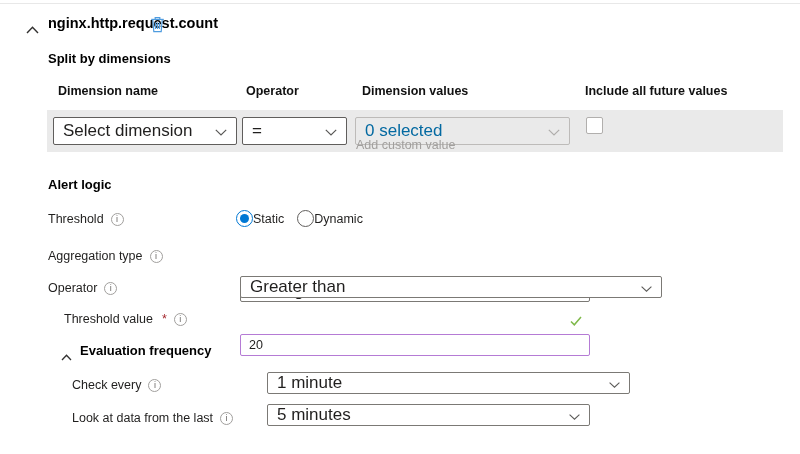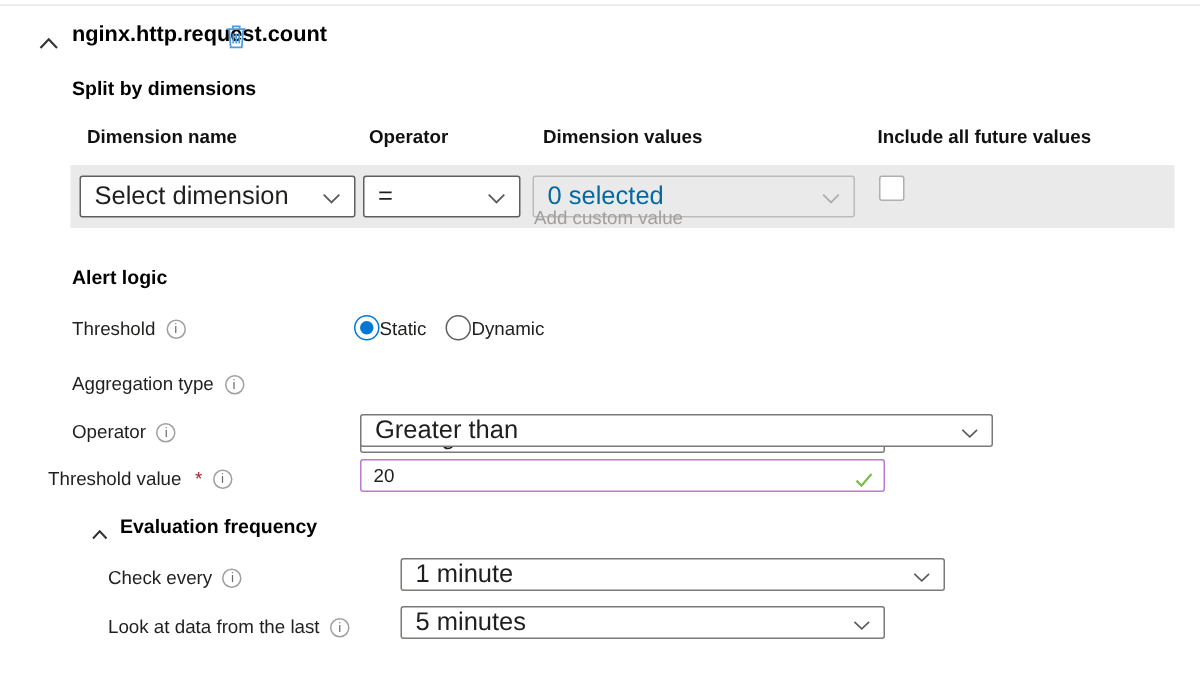--- a/index.html
+++ b/index.html
@@ -38,21 +38,21 @@
   .radio-group { position:absolute; left:236px; top:210px; display:flex; align-items:center; gap:13px; }
   .radio-opt { display:flex; align-items:center; gap:0; cursor:pointer; font-size:12.5px; color:#201f1e; }
   .radio-o { width:17px; height:17px; border-radius:50%; box-sizing:border-box; background:#fff;
              display:flex; align-items:center; justify-content:center; }
   .radio-o.sel { border:1px solid #0078d4; }
   .radio-o.sel .dot { width:9px; height:9px; border-radius:50%; background:#0078d4; }
   .radio-o.unsel { border:1px solid #605e5c; }
 
   .val-wrap { position:absolute; left:240px; top:306px; width:350px; height:22px; }
   .val-input { width:100%; height:100%; box-sizing:border-box; border:1.5px solid #b57bd5; border-radius:2px;
-               font-family:inherit; font-size:12.5px; color:#201f1e; padding:0 26px 0 8px; background:#fff; outline:none; }
+               font-family:inherit; font-size:12.5px; color:#201f1e; padding:0 26px 0 8px; background:#fff; outline:none;margin-top:28px; }
   .val-check { position:absolute; right:8px; top:6px; }
 
   .eval-chev { position:absolute; left:61px; top:347px; cursor:pointer; }
 </style>
 </head>
 <body>
 
 <div>
   <div class="top-divider"></div>
 
@@ -151,21 +151,21 @@
   </div>
   <div class="dd" style="left:240px; top:276px; width:422px; height:22px;">
     <span>Greater than</span>
     <span class="chev">
       <svg width="11" height="6" viewBox="0 0 11 6" fill="none" stroke="#5c5b59" stroke-width="1.1">
           <path d="M0.6 0.6 L5.5 5.2 L10.4 0.6"></path>
         </svg>
     </span>
   </div>
 
-  <div class="lbl" style="left:32px; top:311px;">
+  <div class="lbl" style="left:64px; top:311px;">
     <span>Threshold value</span>
     <span class="req">*</span>
     <span class="info">i</span>
   </div>
   <div class="val-wrap">
     <input class="val-input" type="text" value="20" style="">
     <span class="val-check">
       <svg width="12" height="10" viewBox="0 0 12 10" fill="none" stroke="#7fb94a" stroke-width="1.5">
           <path d="M1 5.4 L4.3 8.8 L11 1"></path>
         </svg>

